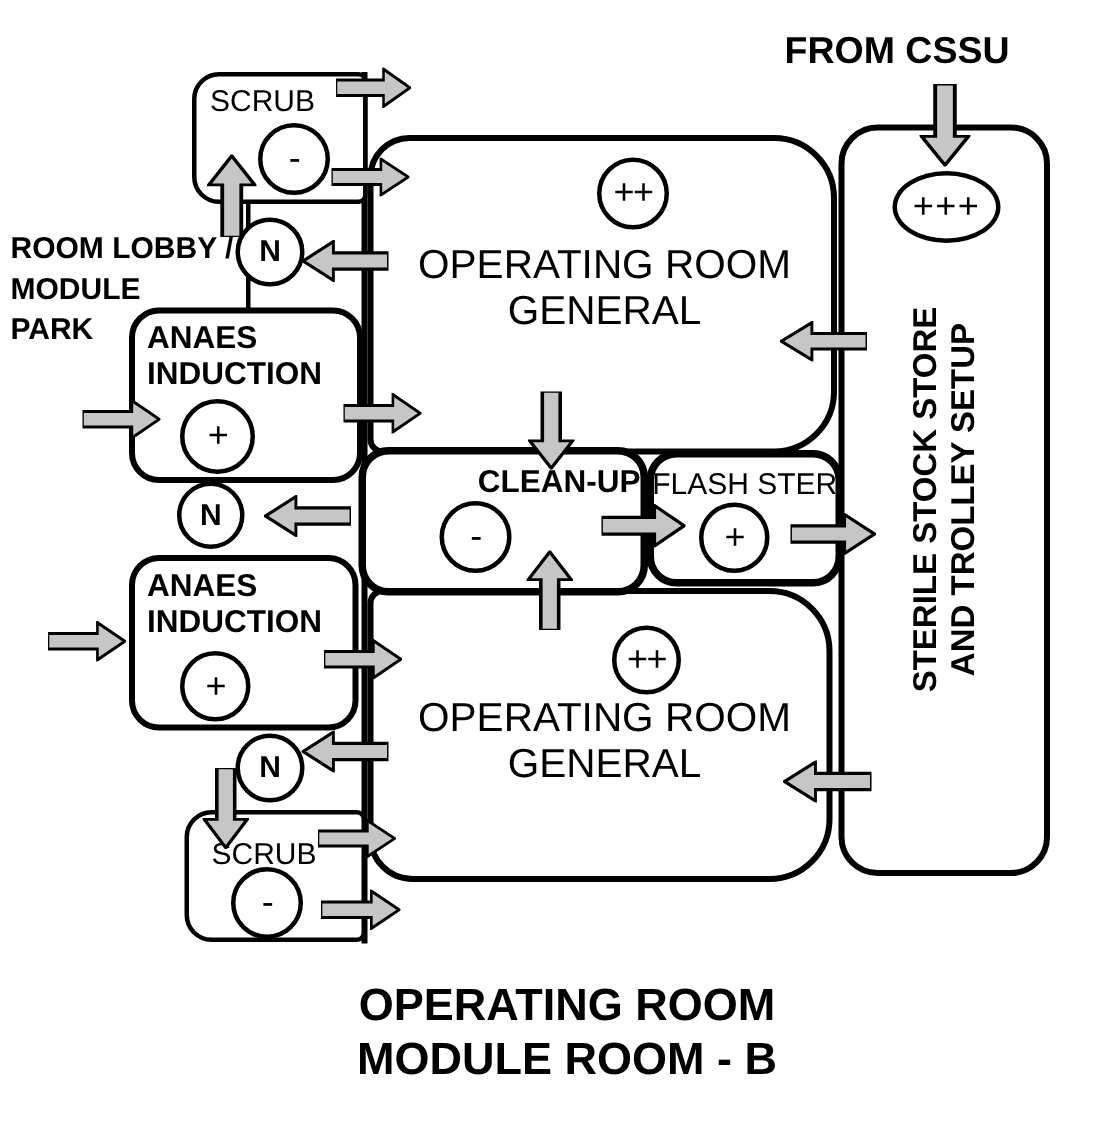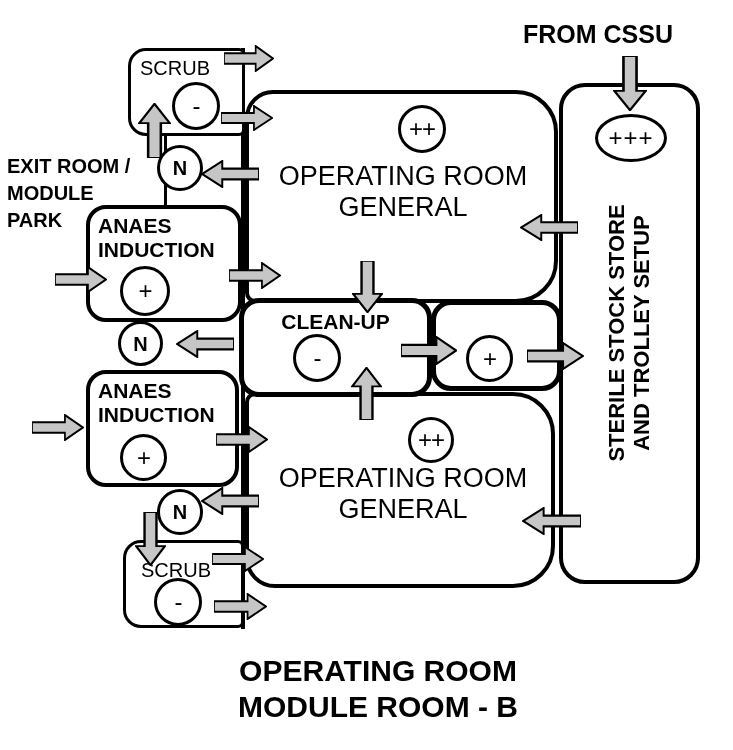--- a/index.html
+++ b/index.html
@@ -60,30 +60,31 @@
 
   <div class="lbl" style="left:255px;top:161px;width:296px;font-size:27px;line-height:31px;text-align:center;white-space:normal;">
     <div>OPERATING ROOM</div>
     <div>GENERAL</div>
   </div>
   <div class="lbl" style="left:255px;top:463px;width:296px;font-size:27px;line-height:31px;text-align:center;white-space:normal;">
     <div>OPERATING ROOM</div>
     <div>GENERAL</div>
   </div>
 
-  <div class="lbl" style="left:244px;top:310px;width:183px;text-align:center;font-size:21px;font-weight:bold;">CLEAN-UP</div>
+  <div class="lbl" style="left:244px;top:310px;width:183px;text-align:right;font-size:21px;font-weight:bold;">CLEAN-UP</div>
+  <div class="lbl" style="left:434px;top:312px;width:125px;text-align:center;font-size:20px;">FLASH STER</div>
 
   <div class="vtext" style="left:379px;top:307px;width:500px;height:52px;font-size:22px;font-weight:bold;line-height:25px;">
     <div>STERILE STOCK STORE</div>
     <div>AND TROLLEY SETUP</div>
   </div>
 
   <div class="lbl" style="left:523px;top:20px;font-size:25px;font-weight:bold;">FROM CSSU</div>
   <div class="lbl" style="left:7px;top:153px;font-size:20px;font-weight:bold;line-height:27px;">
-    <div>EXIT ROOM /</div>
+    <div>ROOM LOBBY /</div>
     <div>MODULE</div>
     <div>PARK</div>
   </div>
   <div class="lbl" style="left:158px;top:653px;width:440px;text-align:center;font-size:30px;font-weight:bold;line-height:36px;white-space:normal;">
     <div>OPERATING ROOM</div>
     <div>MODULE ROOM - B</div>
   </div>
 
   <div class="circle" style="left:172px;top:82px;width:48px;height:48px;">-</div>
   <div class="circle" style="left:157px;top:145px;width:46px;height:46px;font-size:20px;font-weight:bold;letter-spacing:0;">N</div>

